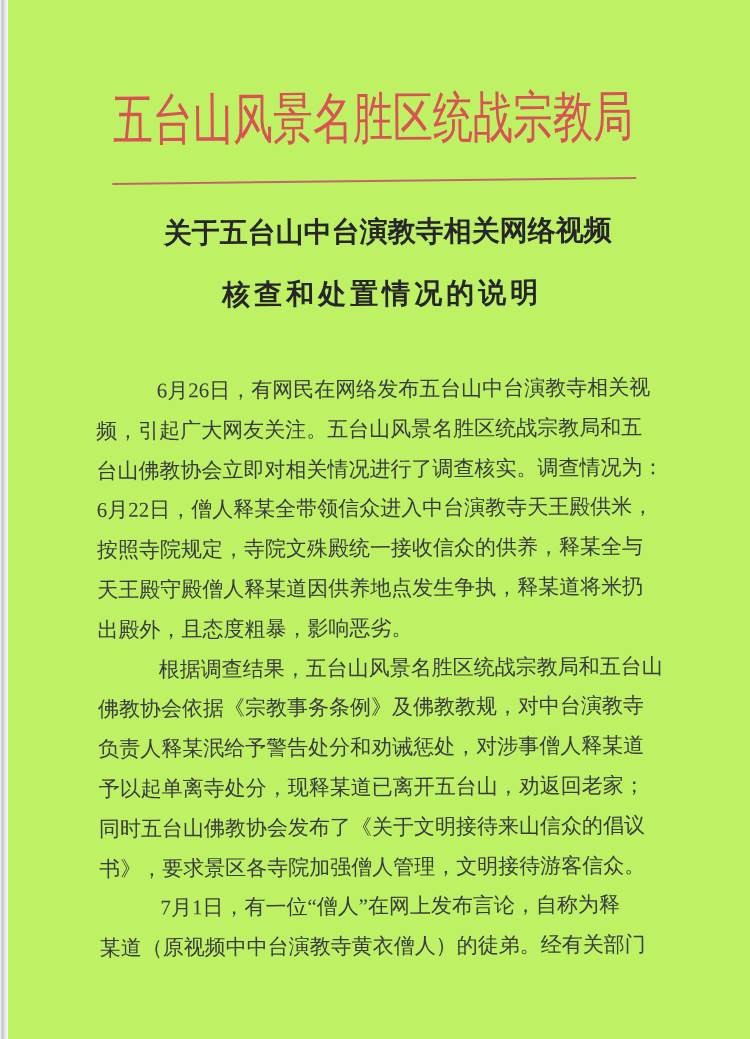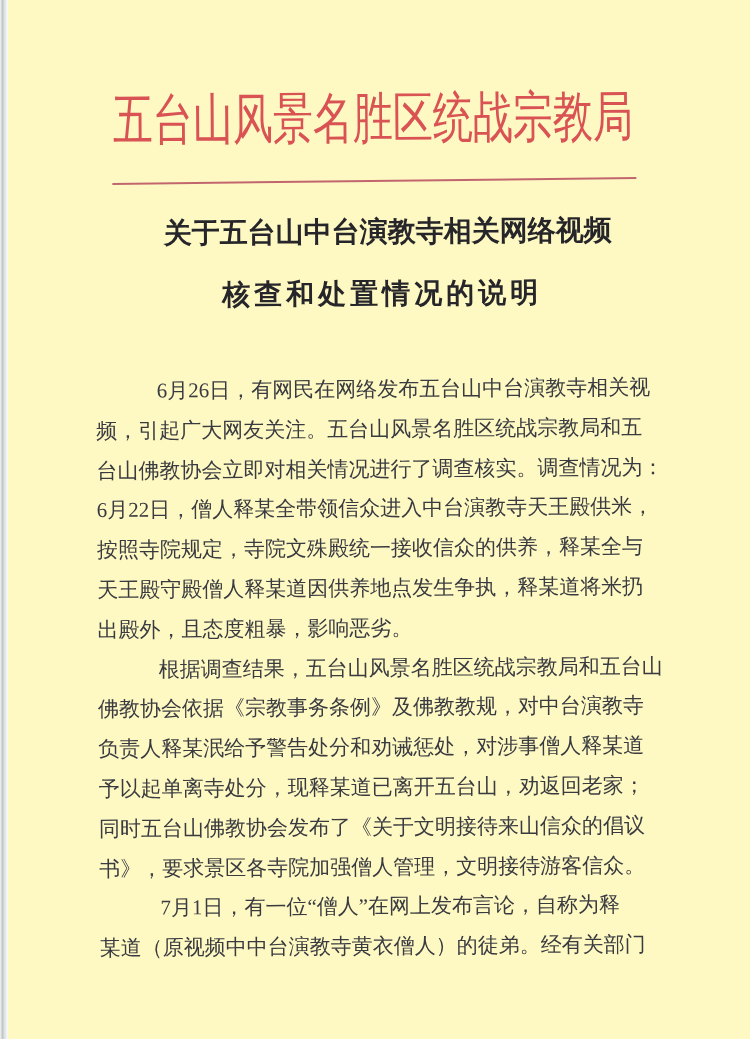--- a/index.html
+++ b/index.html
@@ -1,19 +1,19 @@
 <!DOCTYPE html>
 <html><head>
 <meta charset="utf-8">
 <style>
   html,body{margin:0;padding:0;}
   .page{
     position:relative;
     width:750px;height:1039px;
-    background:#fef9c3;
+    background:#bef264;
     overflow:hidden;
     font-family:"Liberation Serif", serif;
   }
   .scan-edge{
     position:absolute;left:0;top:0;width:8px;height:1039px;
     background:linear-gradient(to right,#f6f7f7 0%,#bfc5c5 30%,#dde1e1 55%,#fcfcfd 100%);
   }
   .tilt{
     position:absolute;left:0;top:0;width:750px;height:1039px;
     transform:rotate(-0.4deg);

